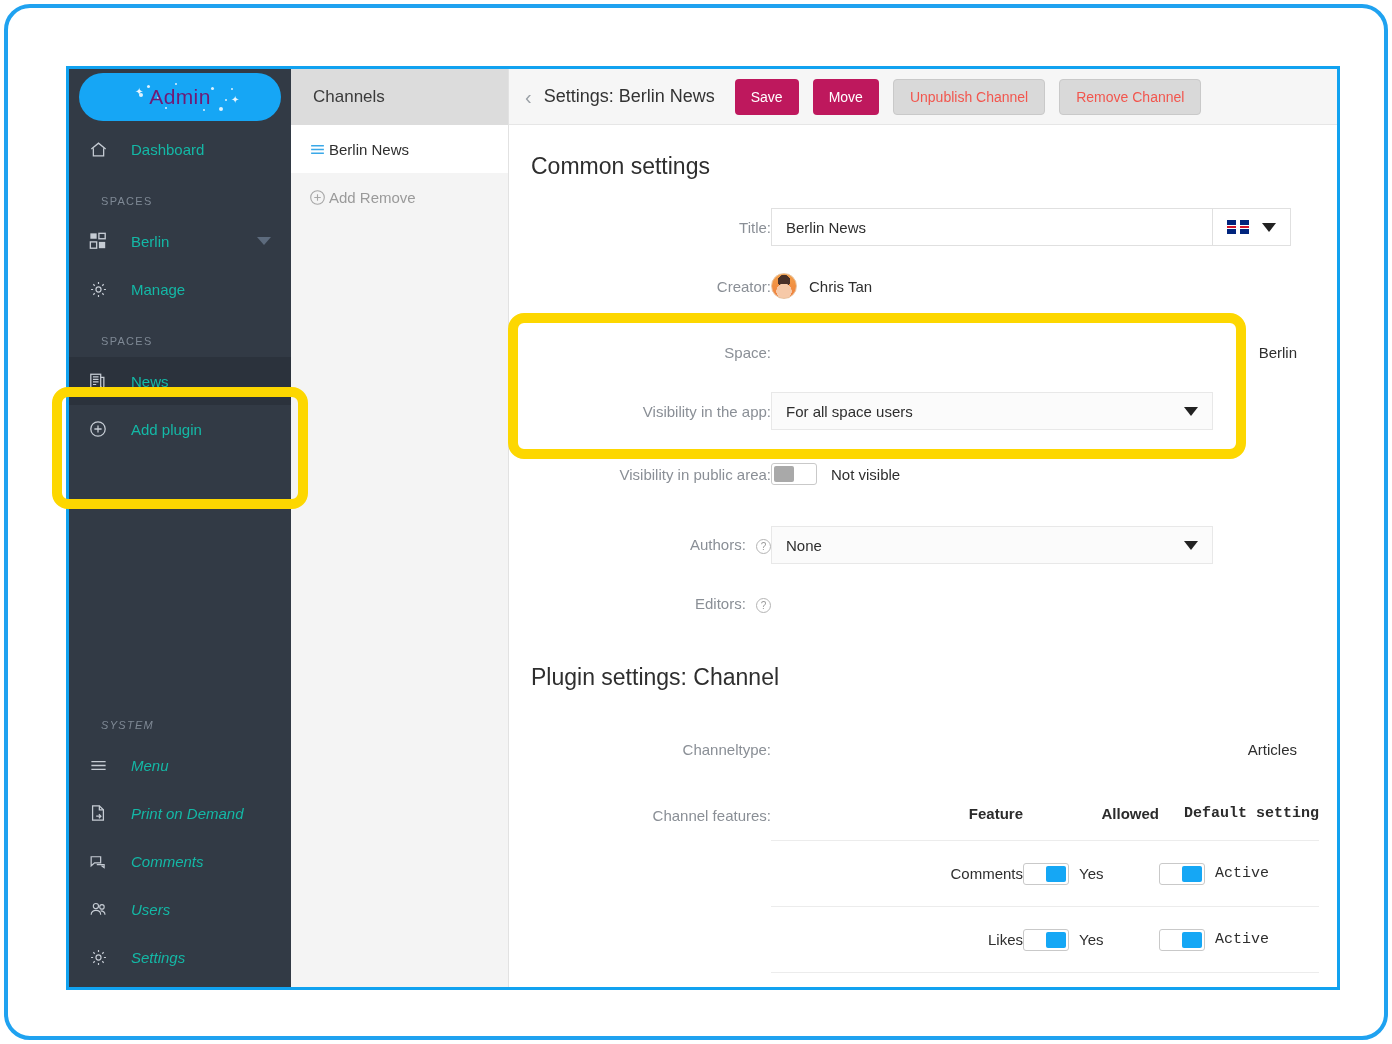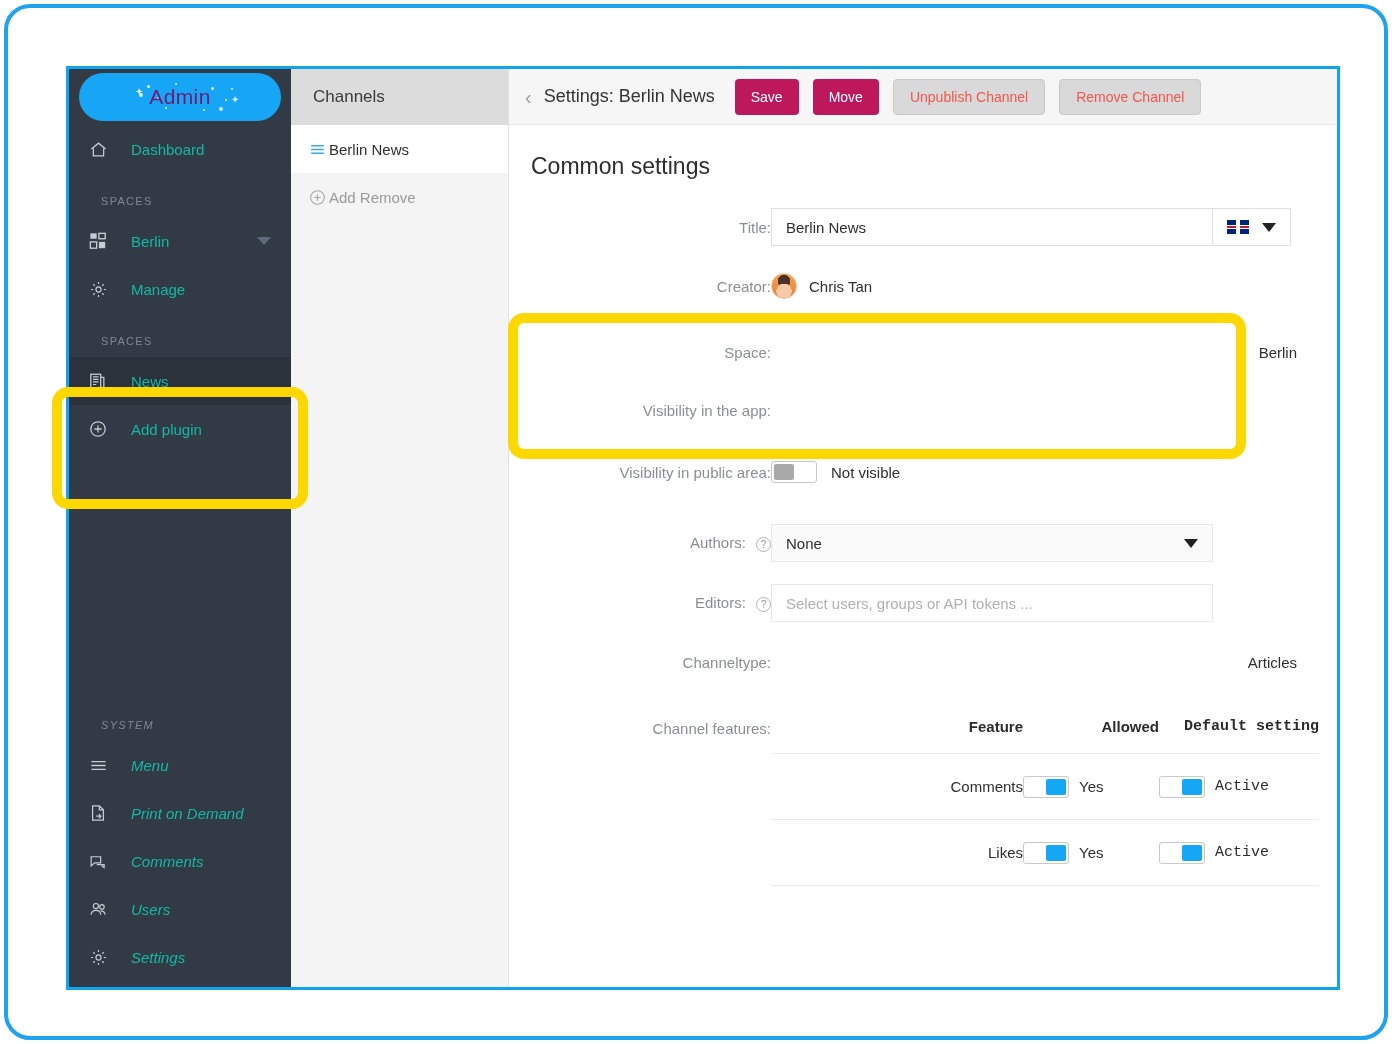--- a/index.html
+++ b/index.html
@@ -525,20 +525,26 @@
           </div>
         </div>
 
         <div class="frow" style="margin-top:30px;">
           <div class="flabel">Space:</div>
           <div class="fvalue">Berlin</div>
         </div>
 
         <div class="frow" style="margin-bottom:10px;">
           <div class="flabel">Visibility in the app:</div>
+          <div class="fvalue">
+            <div class="select-box">
+              <span>For all space users</span>
+              <span class="tri-down"></span>
+            </div>
+          </div>
         </div>
 
         <div class="frow" style="margin-top:26px;margin-bottom:34px;">
           <div class="flabel">Visibility in public area:</div>
           <div class="fvalue switch-row">
             <span class="switch off">
                 <span class="knob"></span>
               </span>
             <span class="stext">Not visible</span>
           </div>
@@ -555,25 +561,23 @@
               <span class="tri-down"></span>
             </div>
           </div>
         </div>
 
         <div class="frow">
           <div class="flabel">
             <span>Editors:</span>
             <span class="help-ico">?</span>
           </div>
-          <div class="fvalue">
-            <div class="text-input">Select users, groups or API tokens ...</div>
-          </div>
-        </div>
-
+        </div>
+
+        <div class="h2 second">Plugin settings: Channel</div>
 
         <div class="frow" style="margin-bottom:38px;">
           <div class="flabel">Channeltype:</div>
           <div class="fvalue">Articles</div>
         </div>
 
         <div class="frow" style="align-items:flex-start;">
           <div class="flabel" style="padding-top:2px;">Channel features:</div>
           <div class="fvalue">
             <div class="ftable">

